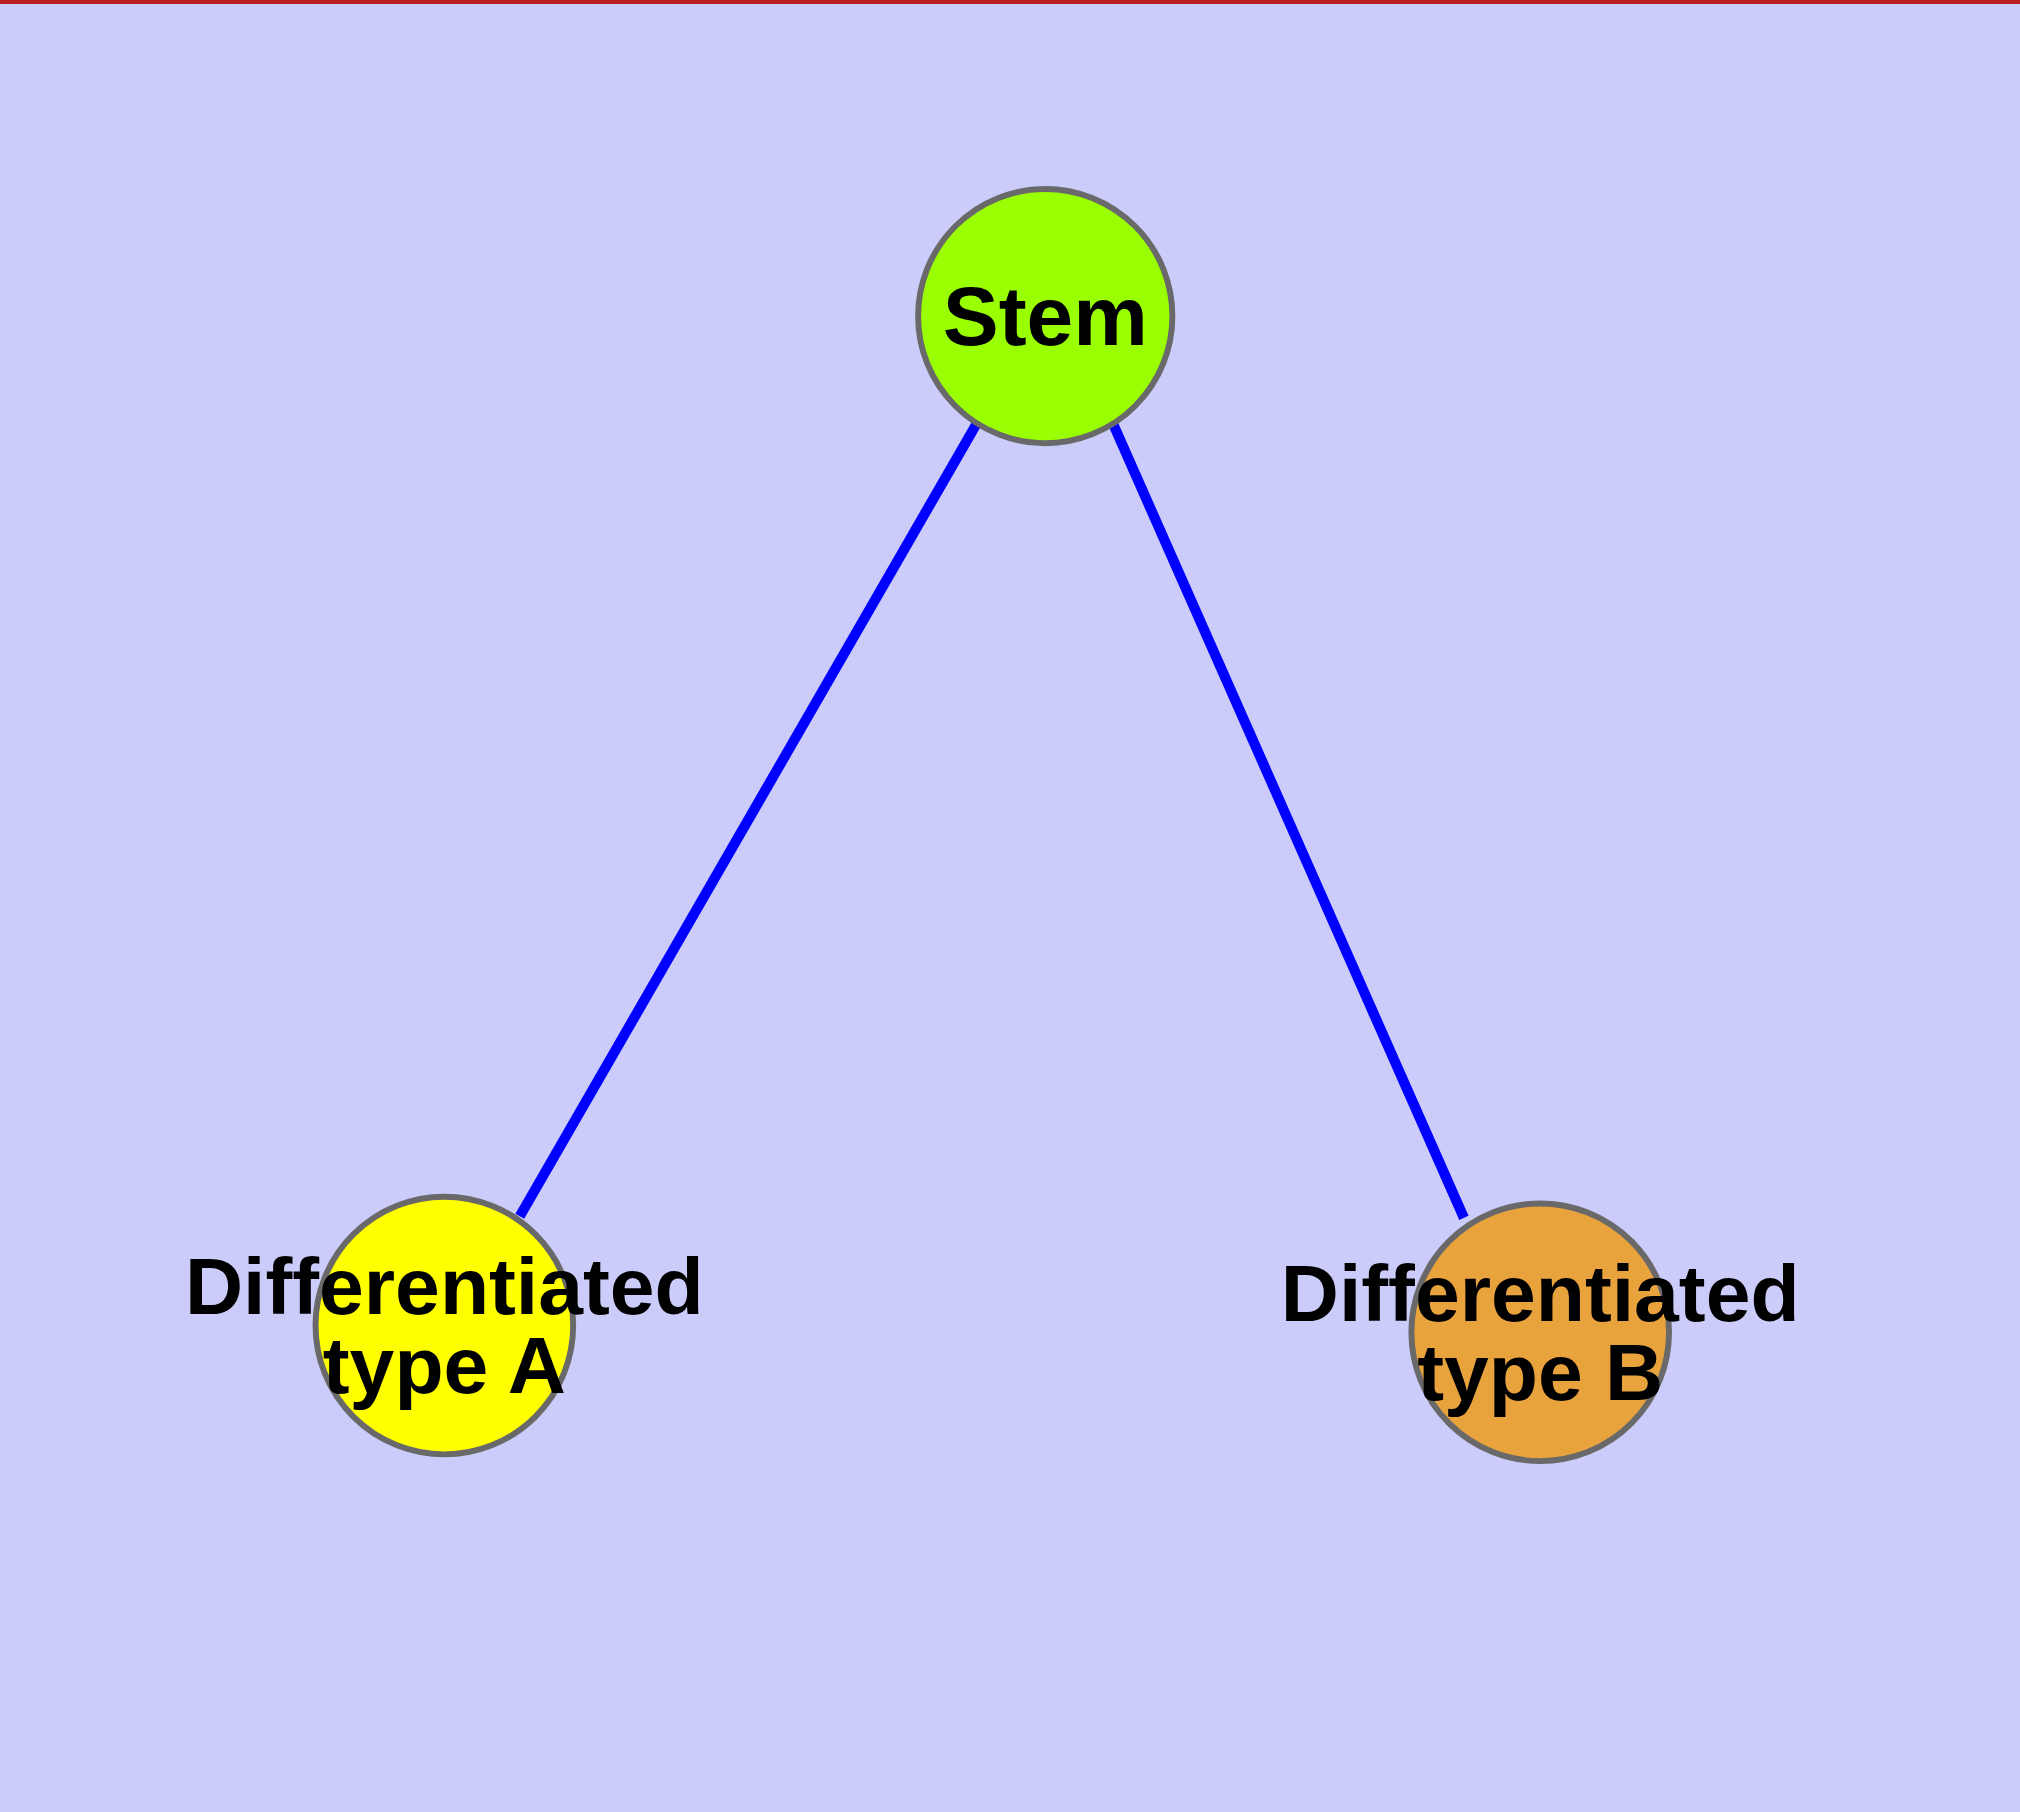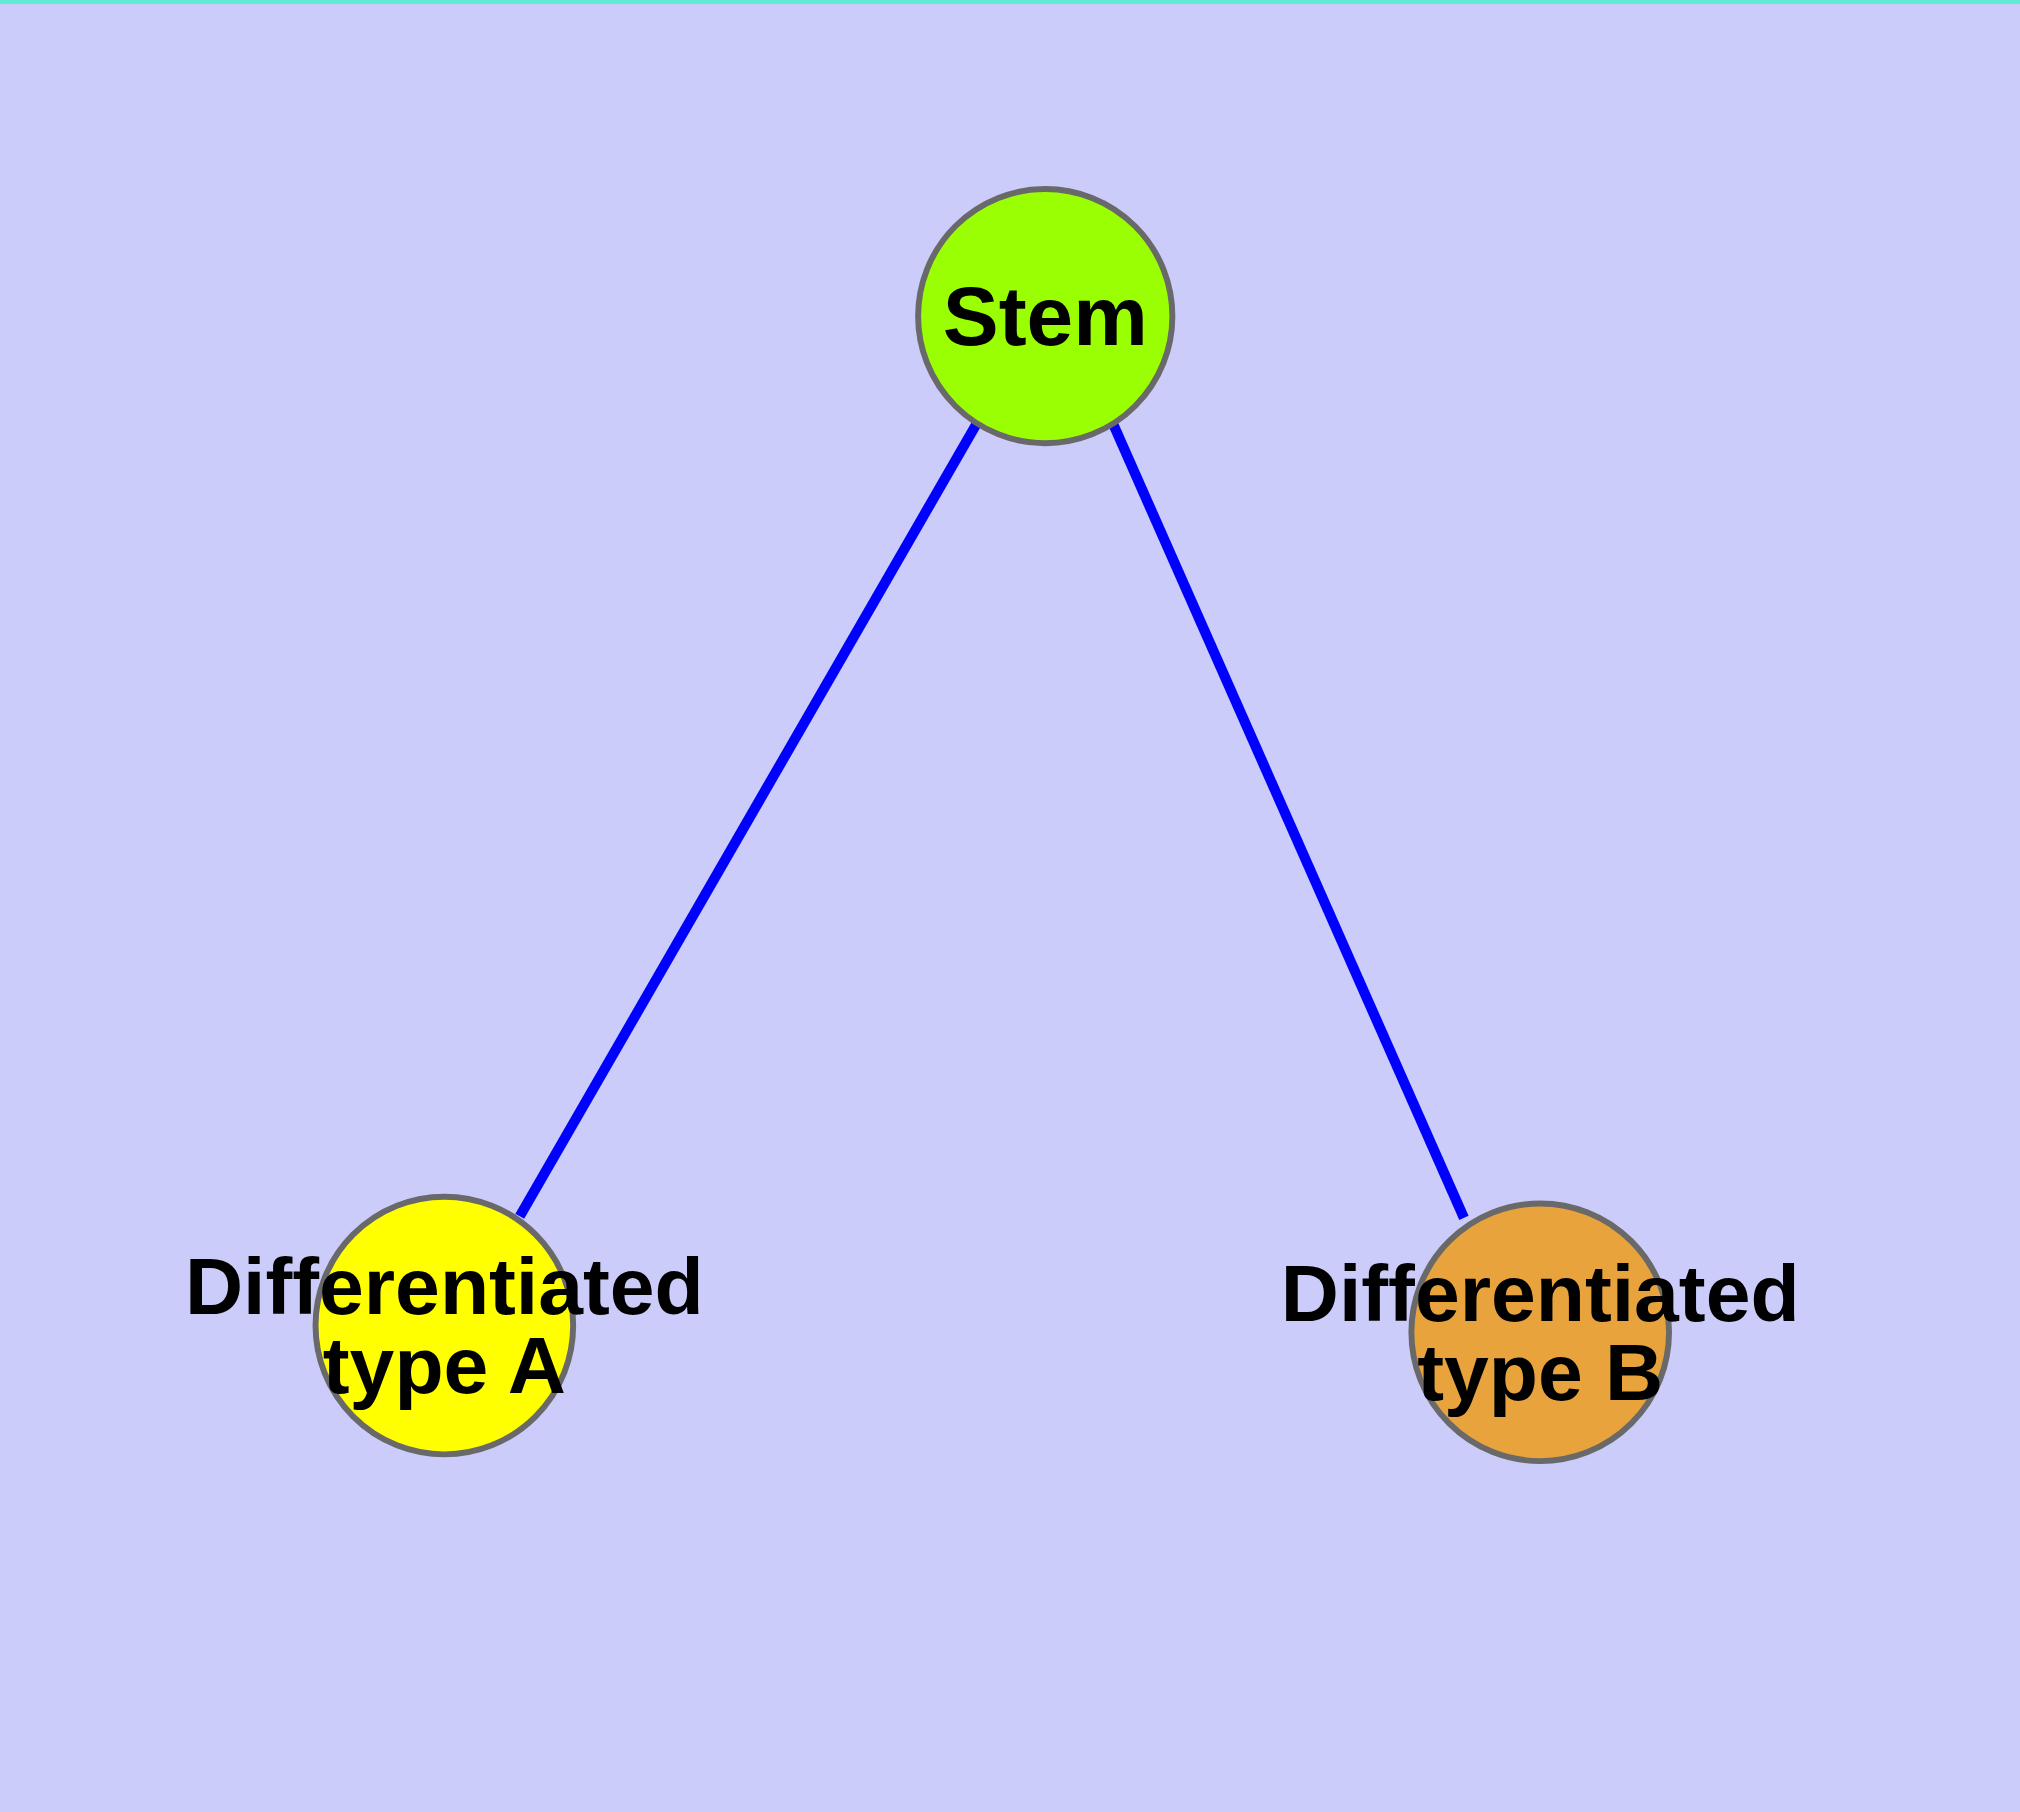--- a/index.html
+++ b/index.html
@@ -50,21 +50,21 @@
   .node-label-main {
     font-size: 99px;
   }
   .node-label-sub {
     font-size: 95px;
   }
 </style>
 </head>
 <body>
 
-<div id="canvas" style="width: 2021px; height: 1812px; background: #5eead4;">
+<div id="canvas" style="width: 2021px; height: 1812px; background: #b91c1c;">
   <div id="plot-area" style="width: 2021px; background: rgb(204, 204, 250);"></div>
 
   <svg id="graph-svg" viewBox="0 0 2384 2138" xmlns="http://www.w3.org/2000/svg" style="width: 2021px; height: 1812px;">
 
     <g>
       <line class="edge-line" x1="1152" y1="500" x2="613" y2="1435" stroke="#0000ff" stroke-width="12"></line>
       <line class="edge-line" x1="1313" y1="500" x2="1727" y2="1437" stroke="#0000ff" stroke-width="12"></line>
     </g>
 
     <g>

